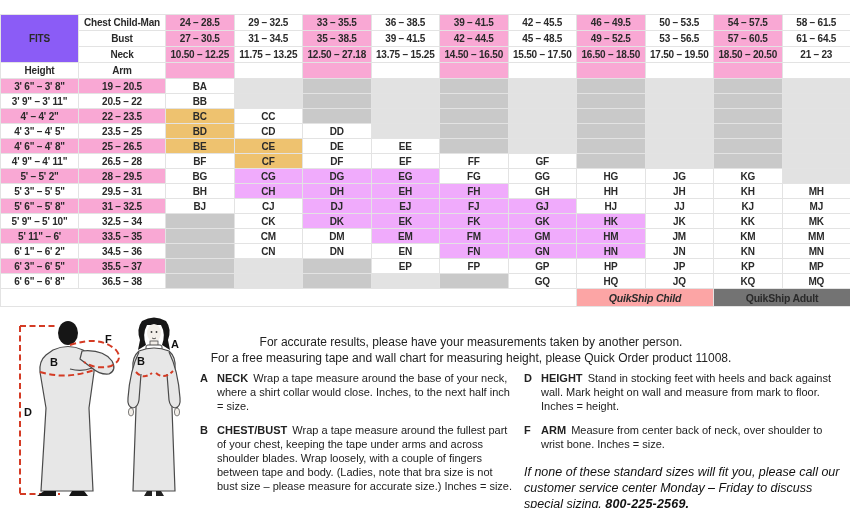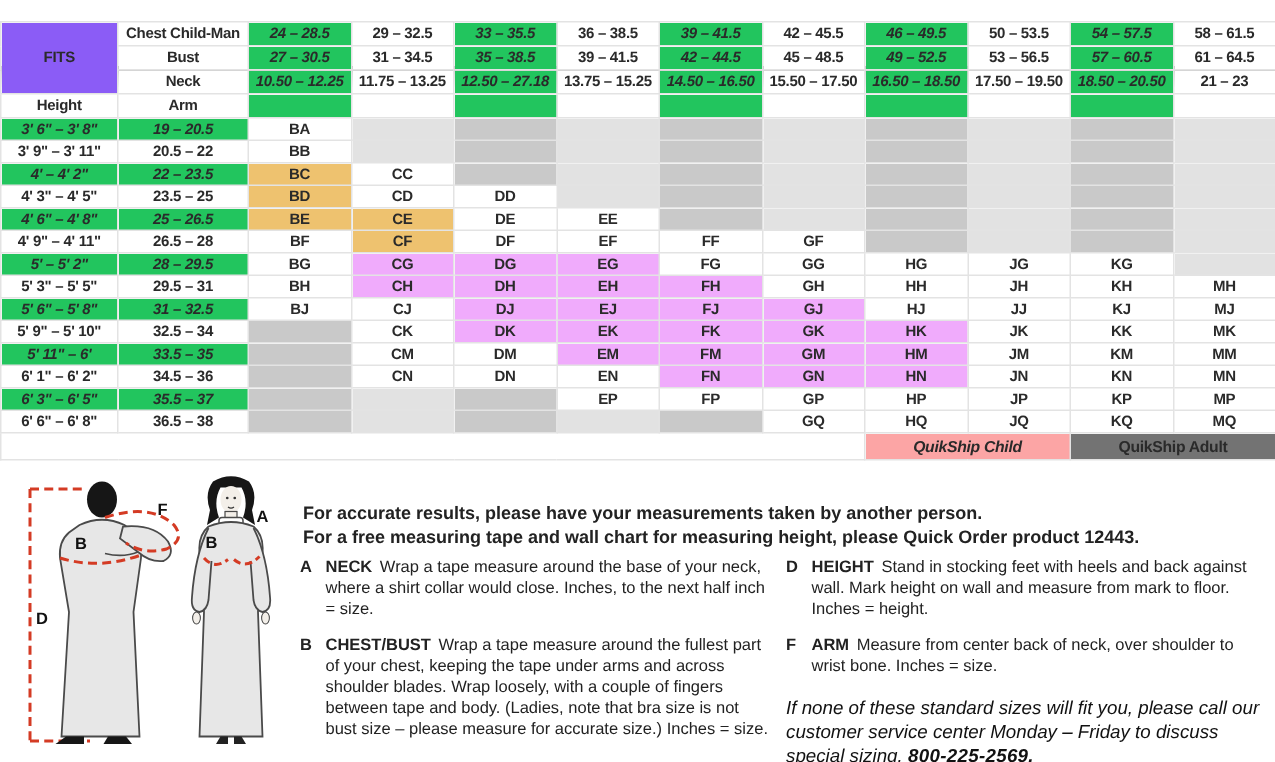--- a/index.html
+++ b/index.html
@@ -7,37 +7,37 @@
          font-family:"Liberation Sans",sans-serif;color:#222;}
   .titlebar{position:absolute;top:0;left:0;right:0;height:14px;
             background:linear-gradient(180deg,#b4b4b4 0%,#dcdcdc 45%,#fafafa 100%);
             font-size:10.5px;font-weight:normal;line-height:14px;padding-left:2px;
             letter-spacing:.4px;color:#111;box-sizing:border-box;margin-top:44px;}
   table.grid{position:absolute;top:14px;left:0;width:850px;border-collapse:collapse;table-layout:fixed;}
   table.grid td{height:15px;padding:0 2px;font-size:10px;font-weight:bold;text-align:center;
        white-space:nowrap;overflow:hidden;letter-spacing:-0.2px;color:#2a2a2a;
        border:1px solid #e3e3e3;box-sizing:border-box;}
   table.grid tr:nth-child(-n+4) td{height:16px;}
-  td.cream{background:#22c55e;border-color:#fff;font-style:italic;}
+  td.cream{background:#f9a8d4;border-color:#fff;}
   td.khaki{background:#8b5cf6;border-color:#fff;font-size:11px;}
   td.o{background:#eec26f;border-color:#fff;}
   td.y{background:#f0abfc;border-color:#fff;}
   td.gd{background:#c9c9c9;border-color:#fff;}
   td.gl{background:#e2e2e2;border-color:#fff;}
   td.w{background:#fff;}
   td.ml{text-align:right;padding-right:5px;background:#fff;margin-top:16px;}
   td.hl{text-align:left;padding-left:5px;letter-spacing:-0.3px;}
   tr.legend-row td{height:18px;font-size:10.5px;}
   td.nob{background:#fff;border-color:#fff;}
   td.lg-child{background:#fca5a5;border-color:#fff;font-style:italic;}
   td.lg-adult{background:#737373;border-color:#fff;}
   .figure{position:absolute;left:6px;top:312px;width:192px;height:194px;}
   .figure text{font-family:"Liberation Sans",sans-serif;font-weight:bold;font-size:11px;fill:#111;}
-  .intro{position:absolute;left:202px;top:334px;width:570px;
-         font-size:12px;font-weight:bold;line-height:1.35;color:#222;}
+  .intro{position:absolute;left:186px;top:334px;width:570px;text-align:center;
+         font-size:12px;font-weight:normal;line-height:1.35;color:#222;}
   .col-left{position:absolute;left:200px;top:372px;width:312px;}
   .col-right{position:absolute;left:524px;top:372px;width:322px;}
   .instr{display:flex;margin-bottom:10px;}
   .ltr{flex:none;width:17px;font-size:11px;font-weight:bold;}
   .ib{font-size:11px;line-height:1.27;}
   .ib b{margin-right:2px;}
   .note{margin-top:12px;font-style:italic;font-size:12.5px;line-height:1.28;color:#111;}
   .note b{letter-spacing:.2px;}
 </style>
 </head>
@@ -360,21 +360,21 @@
     <path d="M150,61 Q158,68 167,59" stroke="#d43b24" stroke-width="2" fill="none" stroke-dasharray="5 3"></path>
     <text x="44" y="54">B</text>
     <text x="99" y="31">F</text>
     <text x="18" y="104">D</text>
     <text x="165" y="36">A</text>
     <text x="131" y="53">B</text>
   </svg>
 
   <div class="intro">
     <div>For accurate results, please have your measurements taken by another person.</div>
-    <div>For a free measuring tape and wall chart for measuring height, please Quick Order product 12443.</div>
+    <div>For a free measuring tape and wall chart for measuring height, please Quick Order product 11008.</div>
   </div>
 
   <div class="col-left">
     <div class="instr">
       <span class="ltr">A</span>
       <div class="ib">
         <b>NECK</b>
         <span>Wrap a tape measure around the base of your neck, where a shirt collar would close. Inches, to the next half inch = size.</span>
       </div>
     </div>

